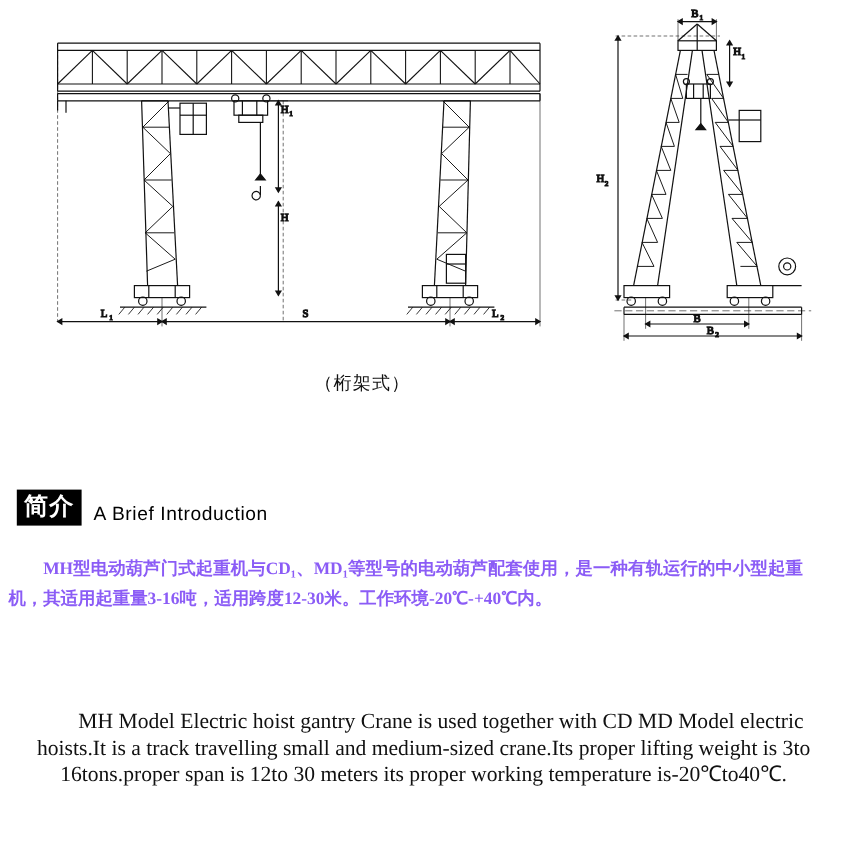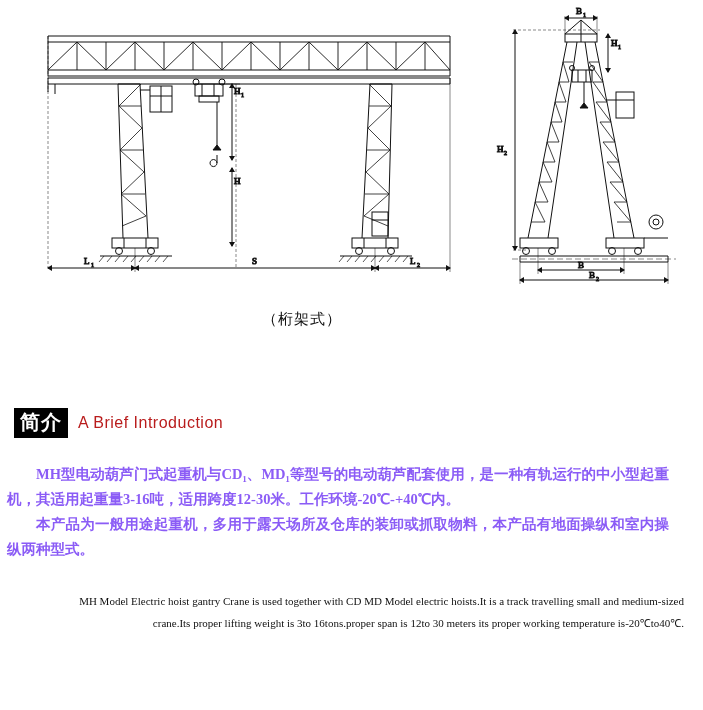--- a/index.html
+++ b/index.html
@@ -41,37 +41,37 @@
     letter-spacing: 1px;
     color: #111111;
   }
 
   
   .section-head {
     position: absolute;
     top: 408px;
     left: 14px;
     display: flex;
-    align-items: center;
+    align-items: flex-end;
   }
   .section-head .cn {
     background: #000000;
     color: #ffffff;
     font-family: "Liberation Sans", sans-serif;
     font-weight: bold;
     font-size: 20px;
     line-height: 26px;
     padding: 1px 6px 3px 6px;
     letter-spacing: 1px;
   }
   .section-head .en {
     margin-left: 10px;
     font-family: "Liberation Sans", sans-serif;
     font-size: 16px;
-    color: #b91c1c;
+    color: #000000;
     letter-spacing: 0.5px;
   }
 
   
   .body-cn {
     position: absolute;
     top: 462px;
     left: 7px;
     width: 662px;
     font-family: "Liberation Serif", serif;
@@ -84,24 +84,24 @@
   .body-cn p {
     margin: 0;
     text-indent: 2em;
   }
   .body-en {
     position: absolute;
     top: 590px;
     left: 22px;
     width: 662px;
     font-family: "Liberation Serif", serif;
-    font-size: 11px;
+    font-size: 18px;
     line-height: 22px;
     color: #111111;
-    text-align: right;
+    text-align: center;
   }
   .body-en p {
     margin: 0 0 4px 0;
     text-indent: 1.6em;
   }
 
   
   text {
     font-family: "Liberation Serif", serif;
     font-size: 9px;
@@ -431,20 +431,19 @@
     <div class="caption">（桁架式）</div>
   </div>
 
   <div class="section-head">
     <span class="cn">简介</span>
     <span class="en">A Brief Introduction</span>
   </div>
 
   <div class="body-cn">
     <p>MH型电动葫芦门式起重机与CD₁、MD₁等型号的电动葫芦配套使用，是一种有轨运行的中小型起重机，其适用起重量3-16吨，适用跨度12-30米。工作环境-20℃-+40℃内。</p>
-    <p>本产品为一般用途起重机，多用于露天场所及仓库的装卸或抓取物料，本产品有地面操纵和室内操纵两种型式。</p>
   </div>
 
   <div class="body-en">
     <p>MH Model Electric hoist gantry Crane is used together with CD MD Model electric hoists.It is a track travelling small and medium-sized crane.Its proper lifting weight is 3to 16tons.proper span  is 12to 30 meters its proper working temperature is-20℃to40℃.</p>
   </div>
 
 </div>
 
 </body></html>

